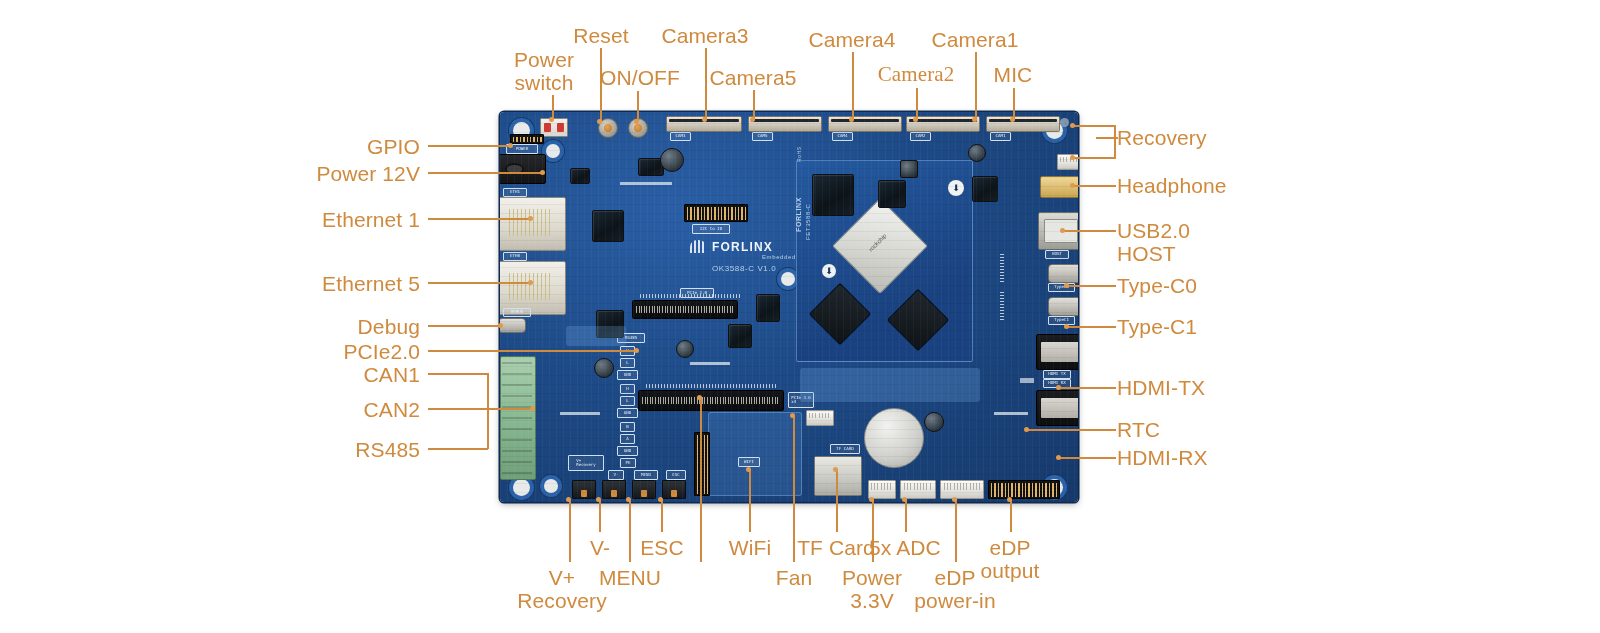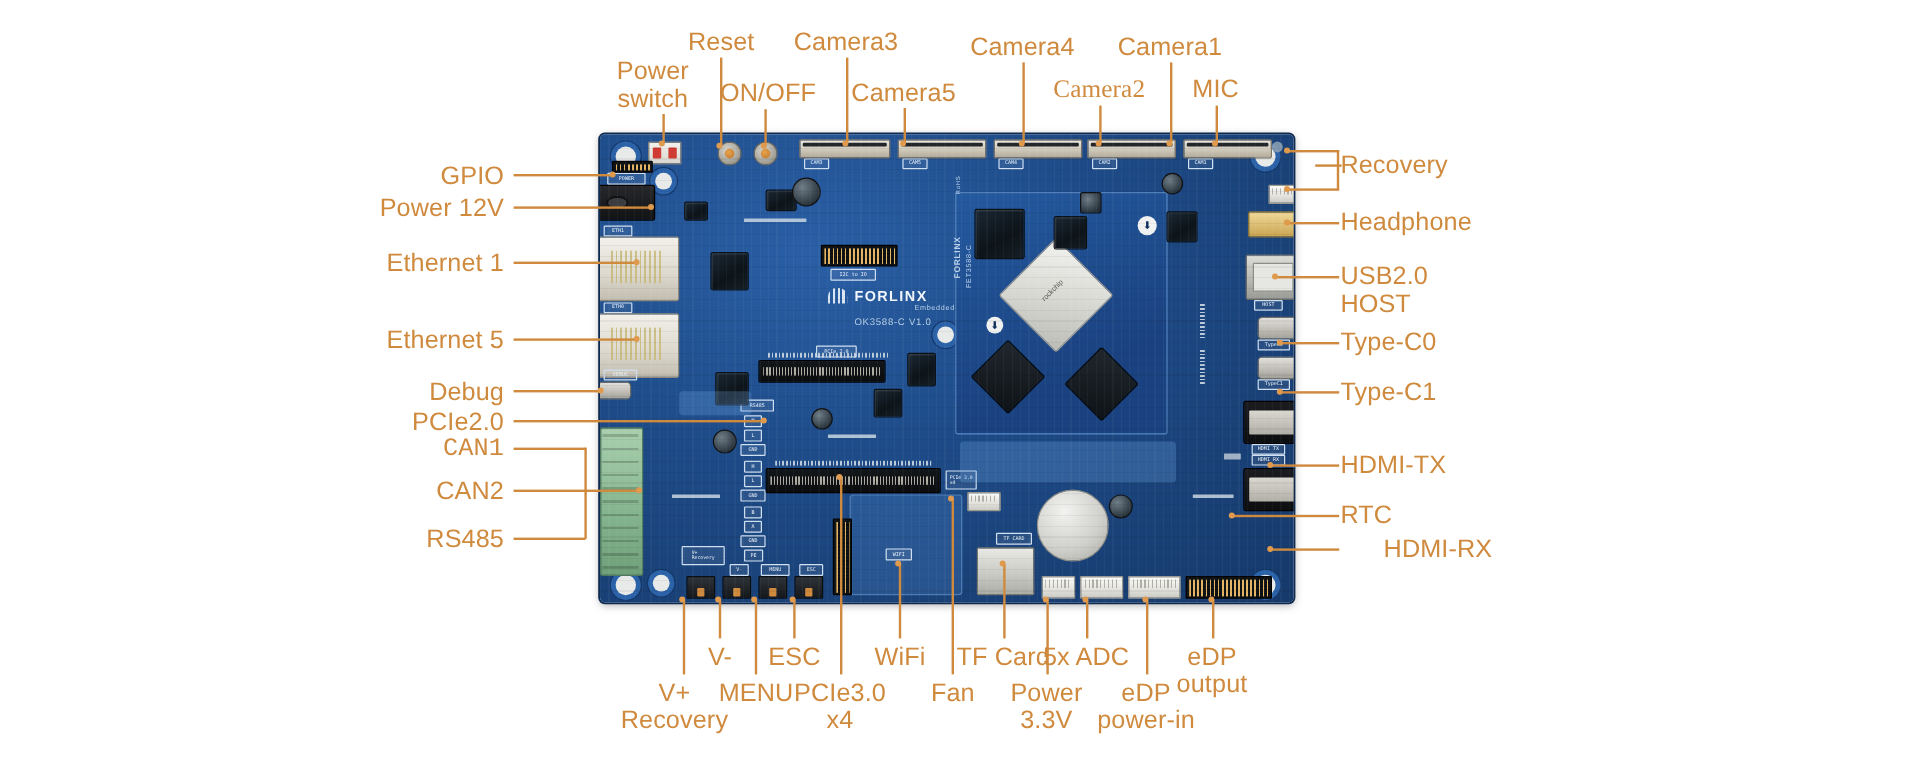--- a/index.html
+++ b/index.html
@@ -327,21 +327,21 @@
   <div class="dot" style="left:528px;top:280px;"></div>
 
   <div class="lbl r" style="left:314px;top:315px;width:106px;">Debug</div>
   <div class="ln lnh" style="left:428px;top:325px;width:72px;"></div>
   <div class="dot" style="left:498px;top:323px;"></div>
 
   <div class="lbl r" style="left:294px;top:340px;width:126px;">PCIe2.0</div>
   <div class="ln lnh" style="left:428px;top:350px;width:208px;"></div>
   <div class="dot" style="left:634px;top:348px;"></div>
 
-  <div class="lbl r" style="left:310px;top:363px;width:110px;font-family:Liberation Mono, monospace;">CAN1</div>
+  <div class="lbl r" style="left:310px;top:363px;width:110px;">CAN1</div>
   <div class="ln lnh" style="left:428px;top:373px;width:60px;"></div>
   <div class="lbl r" style="left:310px;top:398px;width:110px;">CAN2</div>
   <div class="ln lnh" style="left:428px;top:408px;width:104px;"></div>
   <div class="lbl r" style="left:300px;top:438px;width:120px;">RS485</div>
   <div class="ln lnh" style="left:428px;top:448px;width:60px;"></div>
   <div class="ln lnv" style="left:487px;top:373px;height:76px;"></div>
   <div class="dot" style="left:530px;top:406px;"></div>
 
   <div class="lbl" style="left:1117px;top:126px;">Recovery</div>
   <div class="ln lnh" style="left:1072px;top:125px;width:44px;"></div>
@@ -369,43 +369,41 @@
   <div class="dot" style="left:1064px;top:324px;"></div>
 
   <div class="lbl" style="left:1117px;top:376px;">HDMI-TX</div>
   <div class="ln lnh" style="left:1058px;top:387px;width:58px;"></div>
   <div class="dot" style="left:1056px;top:385px;"></div>
 
   <div class="lbl" style="left:1117px;top:418px;">RTC</div>
   <div class="ln lnh" style="left:1026px;top:429px;width:90px;"></div>
   <div class="dot" style="left:1024px;top:427px;"></div>
 
-  <div class="lbl" style="left:1117px;top:446px;margin-left:36px;">HDMI-RX</div>
+  <div class="lbl" style="left:1117px;top:446px;">HDMI-RX</div>
   <div class="ln lnh" style="left:1058px;top:457px;width:58px;"></div>
   <div class="dot" style="left:1056px;top:455px;"></div>
 
   <div class="lbl c" style="left:505px;top:566px;width:114px;">V+
 Recovery</div>
   <div class="ln lnv" style="left:569px;top:500px;height:62px;"></div>
   <div class="dot" style="left:566px;top:497px;"></div>
 
   <div class="lbl c" style="left:563px;top:536px;width:74px;">V-</div>
   <div class="ln lnv" style="left:599px;top:500px;height:32px;"></div>
   <div class="dot" style="left:596px;top:497px;"></div>
 
   <div class="lbl c" style="left:583px;top:566px;width:94px;">MENU</div>
   <div class="ln lnv" style="left:629px;top:500px;height:62px;"></div>
   <div class="dot" style="left:626px;top:497px;"></div>
 
   <div class="lbl c" style="left:625px;top:536px;width:74px;">ESC</div>
   <div class="ln lnv" style="left:661px;top:500px;height:32px;"></div>
   <div class="dot" style="left:658px;top:497px;"></div>
 
-  <div class="lbl c" style="left:648px;top:566px;width:104px;">PCIe3.0
-x4</div>
   <div class="ln lnv" style="left:700px;top:398px;height:164px;"></div>
   <div class="dot" style="left:697px;top:395px;"></div>
 
   <div class="lbl c" style="left:713px;top:536px;width:74px;">WiFi</div>
   <div class="ln lnv" style="left:749px;top:470px;height:62px;"></div>
   <div class="dot" style="left:746px;top:467px;"></div>
 
   <div class="lbl c" style="left:757px;top:566px;width:74px;">Fan</div>
   <div class="ln lnv" style="left:793px;top:416px;height:146px;"></div>
   <div class="dot" style="left:790px;top:413px;"></div>

